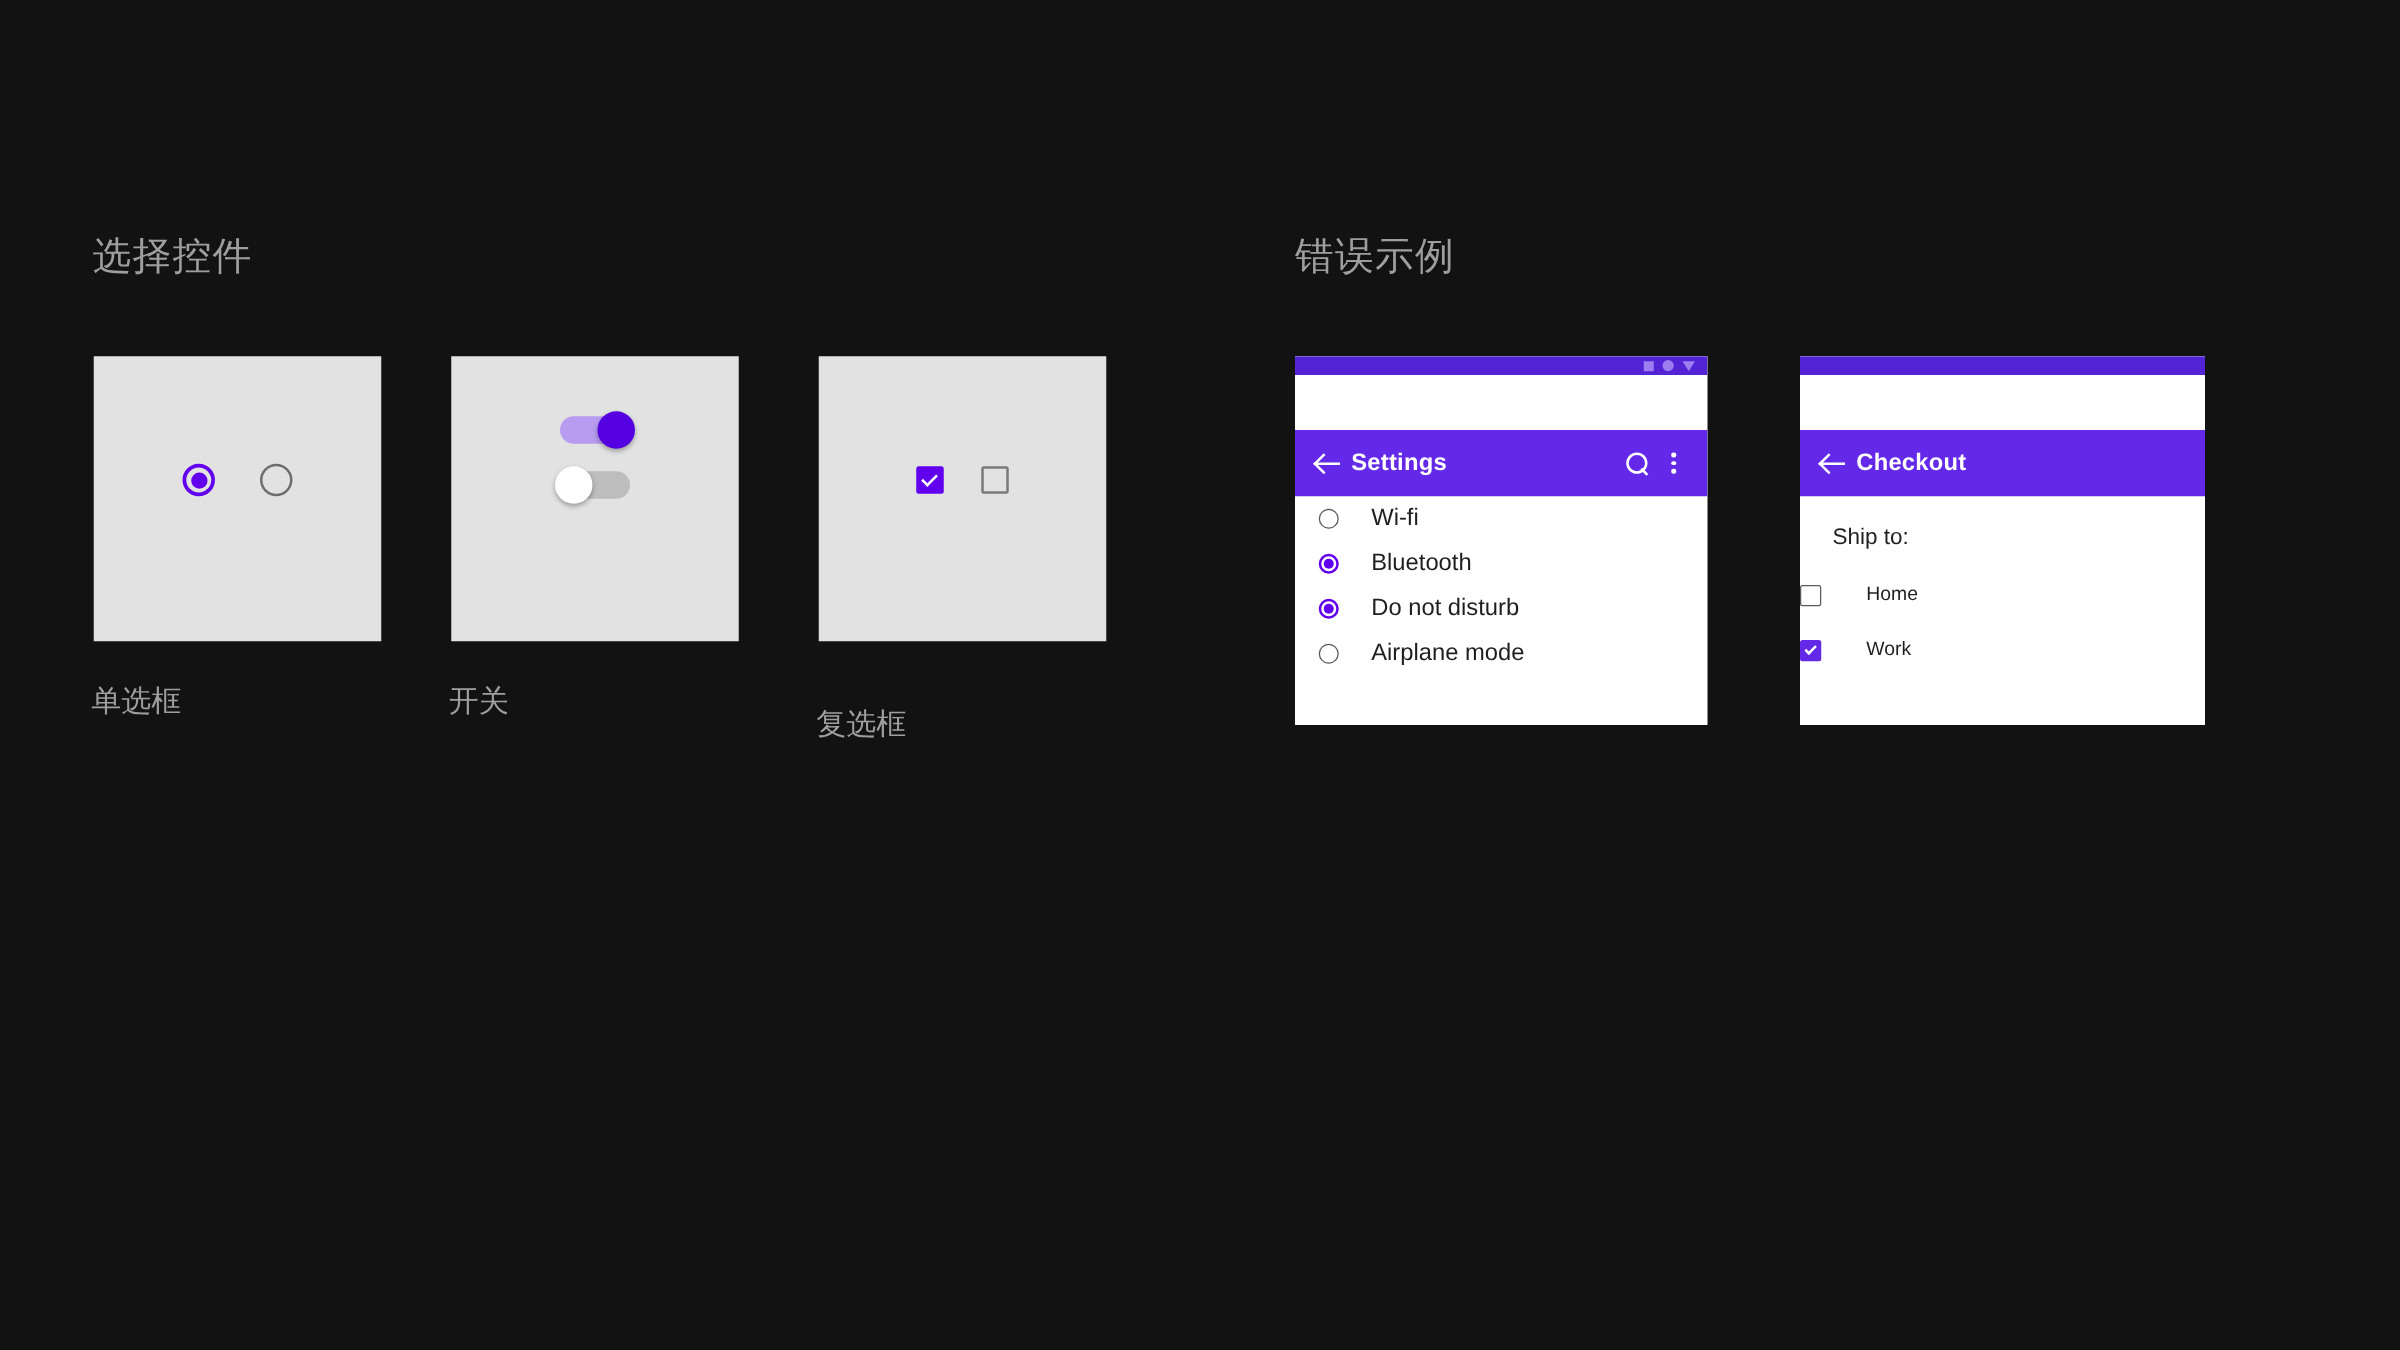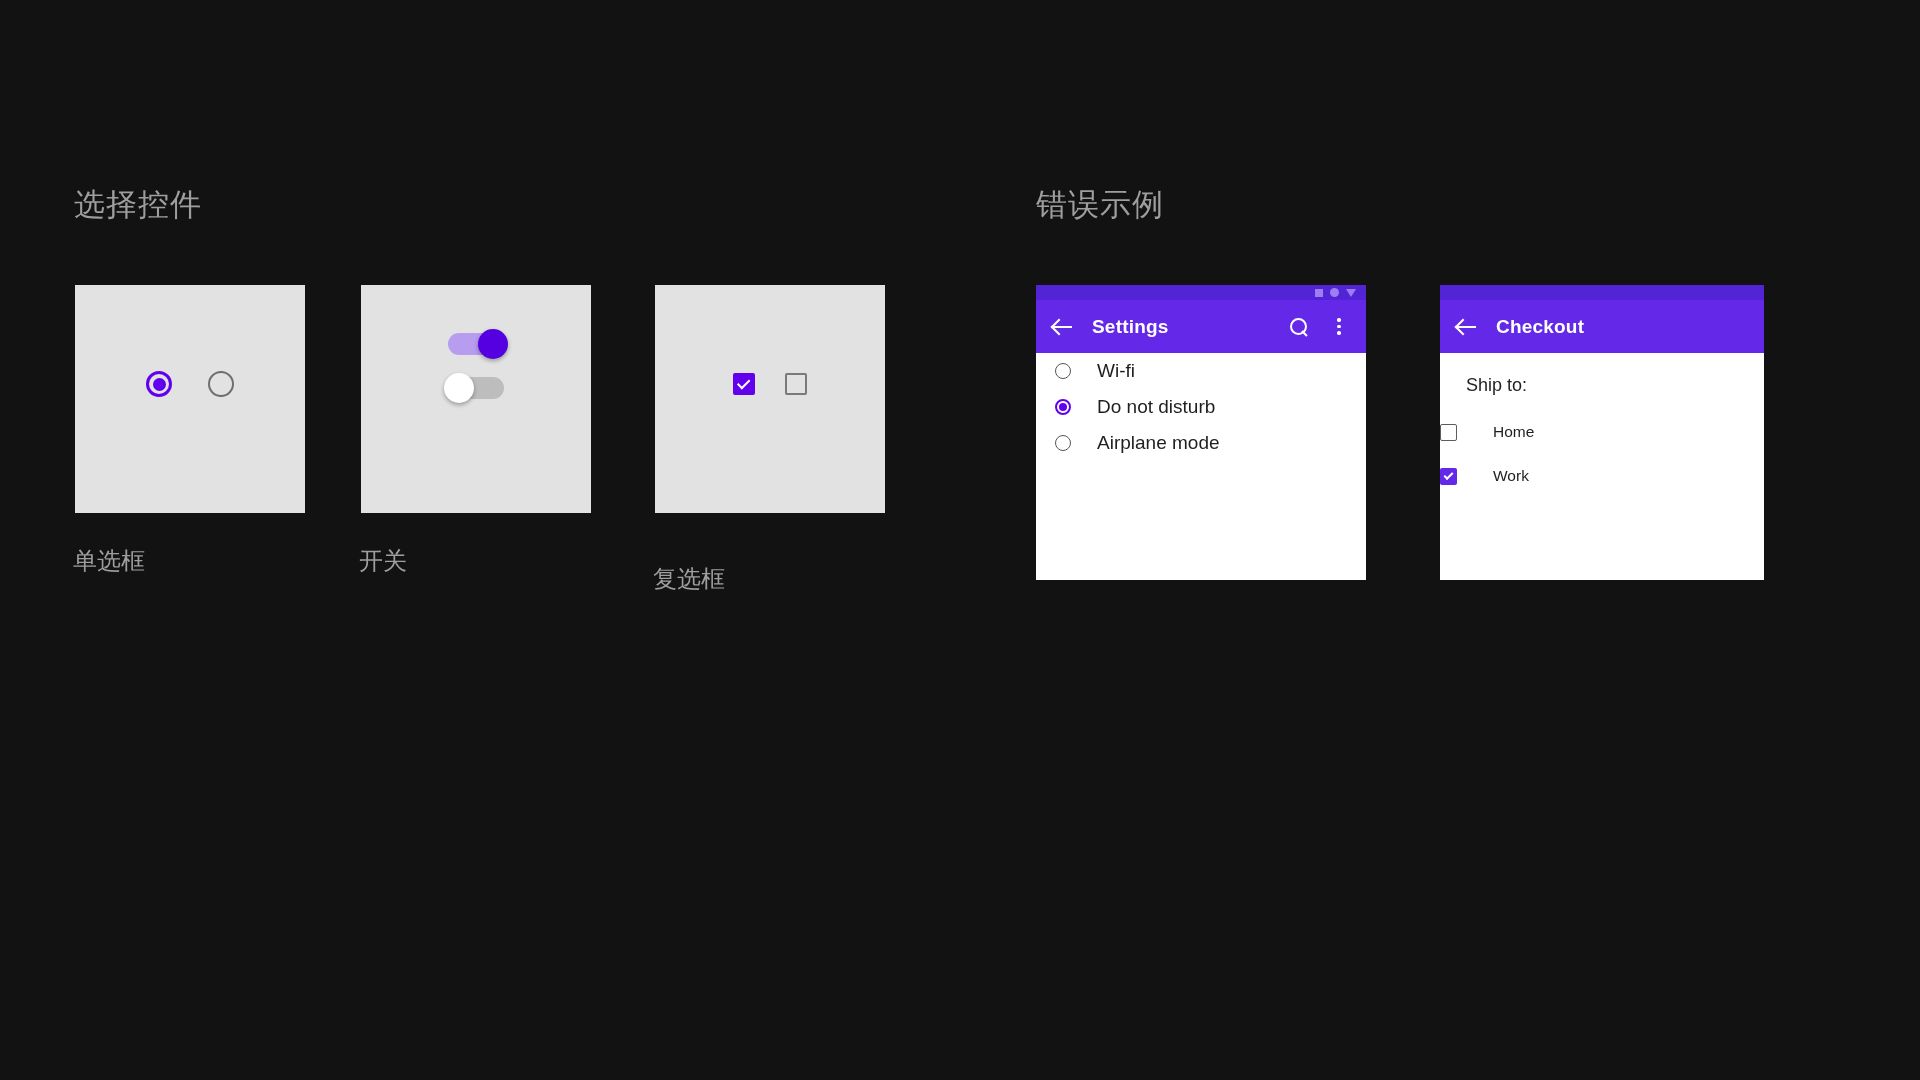--- a/index.html
+++ b/index.html
@@ -162,21 +162,22 @@
     border-top: 8px solid #9d7ef0;
   }
   .statusbar.plain { background: #5324d6; }
 
   .appbar {
     height: 53px;
     background: #6429e8;
     display: flex;
     align-items: center;
     padding: 0 16px;
-    gap: 18px;
+    gap: 7px;
+    margin-top: 44px;
   }
   .appbar .title {
     color: #ffffff;
     font-size: 19px;
     font-weight: 700;
     letter-spacing: 0.2px;
     flex: 1;
   }
   .appbar .title.tight { flex: none; }
 
@@ -365,20 +366,24 @@
           <i></i>
       </span>
     </div>
 
 
     <div class="list-row">
       <span class="m-radio off"></span>
       <span class="label">Wi-fi</span>
     </div>
 
+    <div class="list-row">
+      <span class="m-radio on"></span>
+      <span class="label">Bluetooth</span>
+    </div>
 
     <div class="list-row">
       <span class="m-radio on"></span>
       <span class="label">Do not disturb</span>
     </div>
 
     <div class="list-row">
       <span class="m-radio off"></span>
       <span class="label">Airplane mode</span>
     </div>

